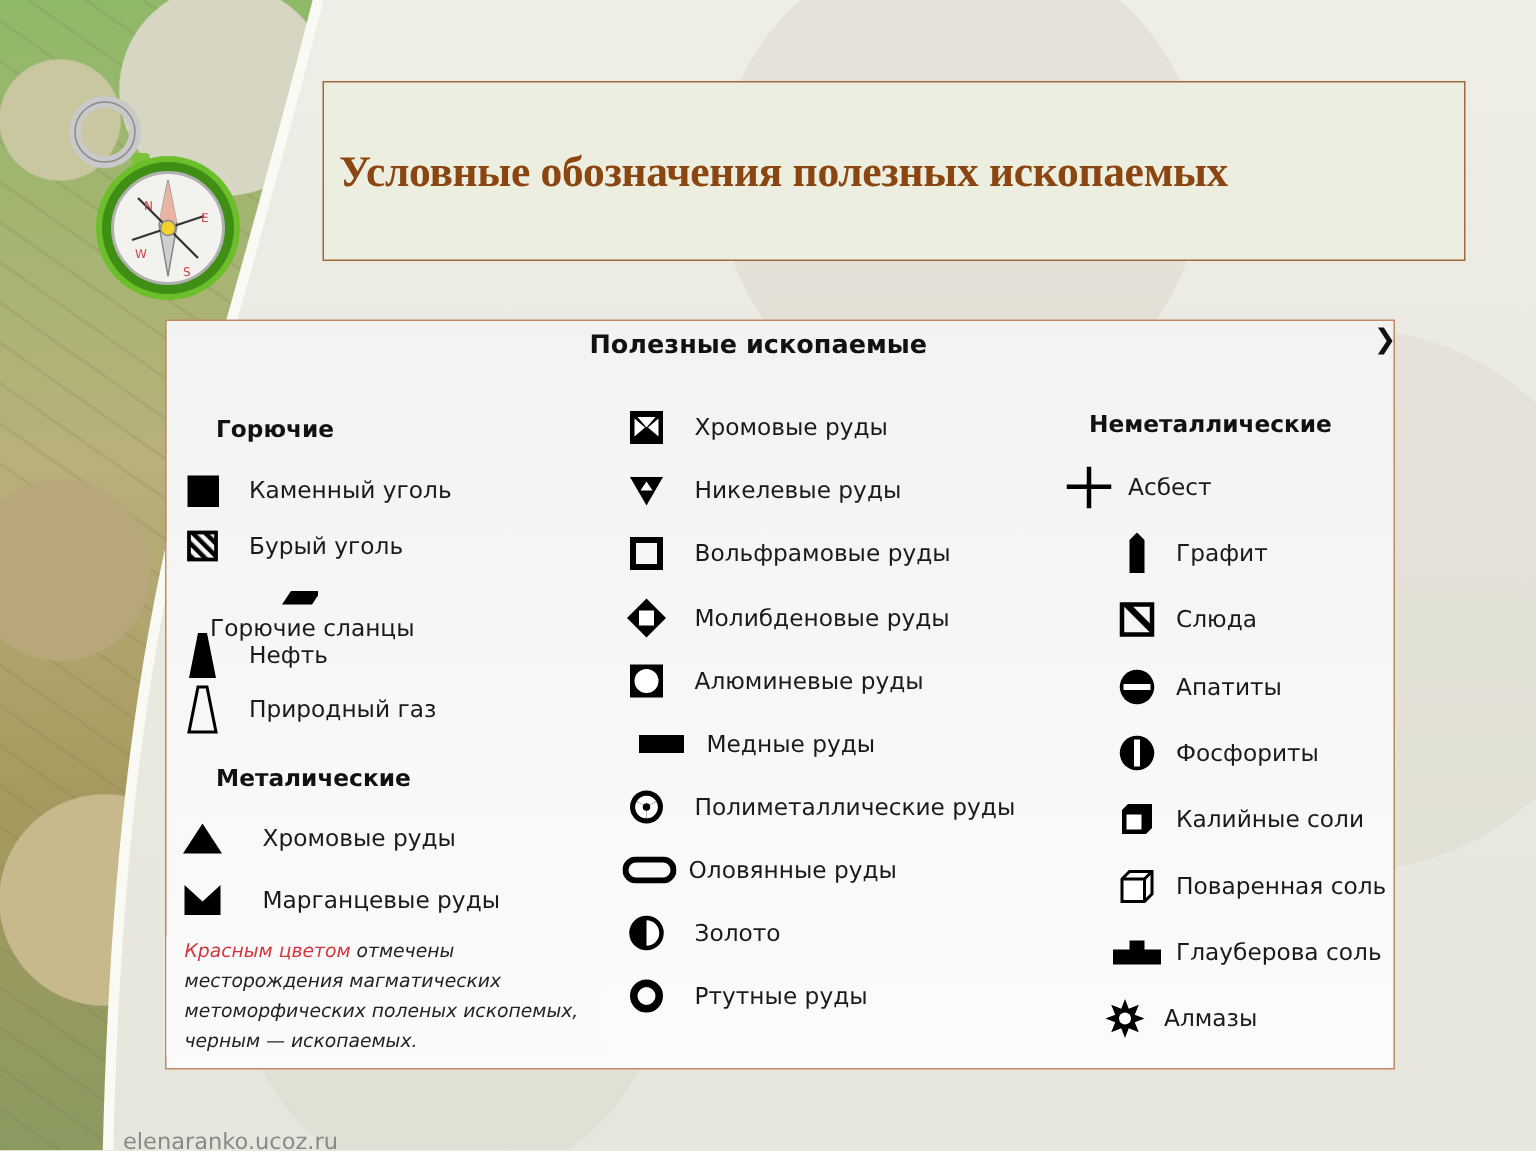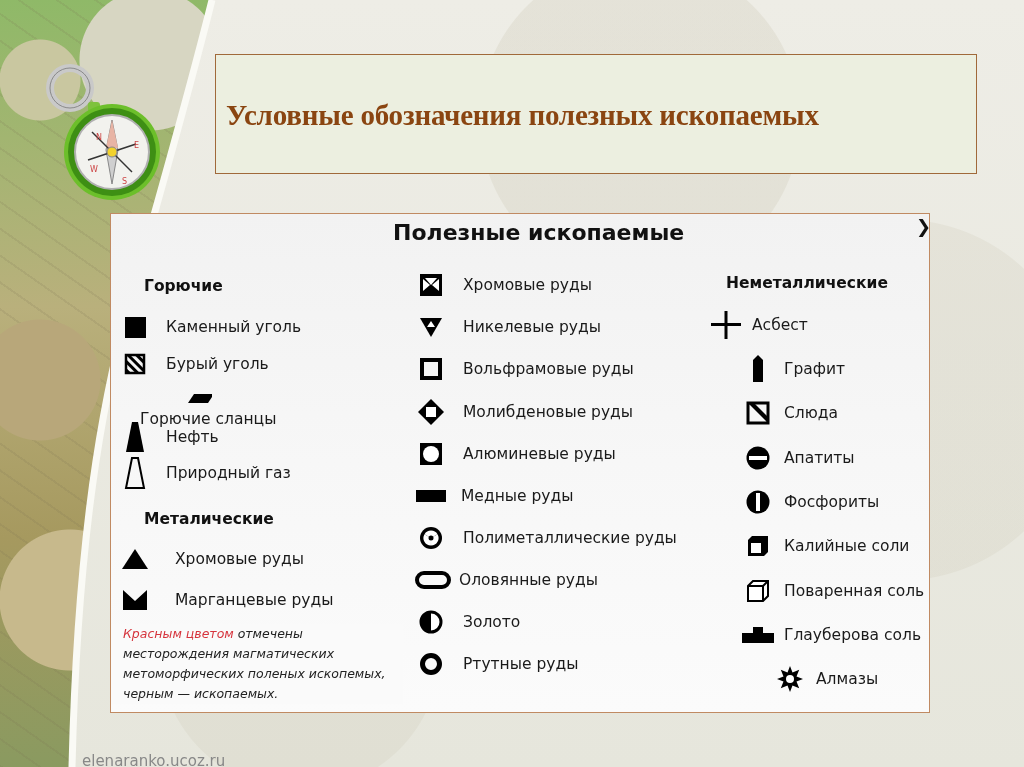--- a/index.html
+++ b/index.html
@@ -43,21 +43,21 @@
     margin-left: 10px; margin-top: 2px;
     font-family: "Liberation Serif", serif; font-weight: bold;
     font-size: 29px; color: #8a4511; letter-spacing: -0.2px;
   }
   .legend {
     position: absolute; left: 110px; top: 213px; width: 820px; height: 500px;
     background: linear-gradient(#f2f2f2, #f7f7f7 50%, #fbfbfb);
     border: 1.5px solid #c08a62; box-sizing: border-box;
   }
   .legend-title {
-    position: absolute; left: 282px; top: 6px; font-weight: bold; font-size: 22px; color: #111;
+    position: absolute; left: 282px; top: 6px; font-weight: bold; font-size: 17px; color: #111;
     font-family: "DejaVu Sans", sans-serif;
   }
   .corner-mark { position: absolute; right: -2px; top: 2px; font-size: 18px; font-weight: bold; color: #111; }
   .sect { position: absolute; font-weight: bold; font-size: 15.5px; color: #111; }
   .item { position: absolute; display: flex; align-items: center; height: 26px; }
   .item .ic { width: 24px; height: 24px; display: flex; align-items: center; justify-content: center; }
   .item .lbl { font-size: 15.5px; color: #1a1a1a; white-space: nowrap; }
   .note {
     position: absolute; left: 0; top: 410px; width: 292px; padding: 0 12px; box-sizing: border-box;
     font-style: italic; font-size: 12.5px; color: #222; line-height: 20px;
@@ -215,21 +215,21 @@
   </div>
   <div class="item" style="left:308px; top:227px;">
     <span class="ic">
         <svg width="24" height="24">
           <rect x="1" y="1" width="22" height="22" fill="#000"></rect>
           <circle cx="12" cy="12" r="8" fill="#fff"></circle>
         </svg>
       </span>
     <span class="lbl" style="margin-left:20px">Алюминевые руды</span>
   </div>
-  <div class="item" style="left:304px; top:269px;justify-content:center;">
+  <div class="item" style="left:314px; top:269px;justify-content:center;">
     <span class="ic" style="width:32px">
         <svg width="32" height="14">
           <rect x="1" y="1" width="30" height="12" fill="#000"></rect>
         </svg>
       </span>
     <span class="lbl" style="margin-left:14px">Медные руды</span>
   </div>
   <div class="item" style="left:308px; top:311px;">
     <span class="ic">
         <svg width="24" height="24" viewBox="0 0 24 24">
@@ -335,21 +335,21 @@
   </div>
   <div class="item" style="left:630px; top:408px;">
     <span class="ic" style="width:34px">
         <svg width="34" height="20">
           <rect x="12" y="2" width="10" height="8" fill="#000"></rect>
           <rect x="1" y="8" width="32" height="10" fill="#000"></rect>
         </svg>
       </span>
     <span class="lbl" style="margin-left:9px">Глауберова соль</span>
   </div>
-  <div class="item" style="left:664px; top:452px;">
+  <div class="item" style="left:624px; top:452px;">
     <span class="ic" style="width:30px">
         <svg width="28" height="28" viewBox="0 0 28 28">
           <polygon points="14,1 16.5,7.5 23.2,4.8 20.5,11.5 27,14 20.5,16.5 23.2,23.2 16.5,20.5 14,27 11.5,20.5 4.8,23.2 7.5,16.5 1,14 7.5,11.5 4.8,4.8 11.5,7.5" fill="#000"></polygon>
           <circle cx="14" cy="14" r="4" fill="#fff"></circle>
         </svg>
       </span>
     <span class="lbl" style="margin-left:11px">Алмазы</span>
   </div>
 </div>
 

